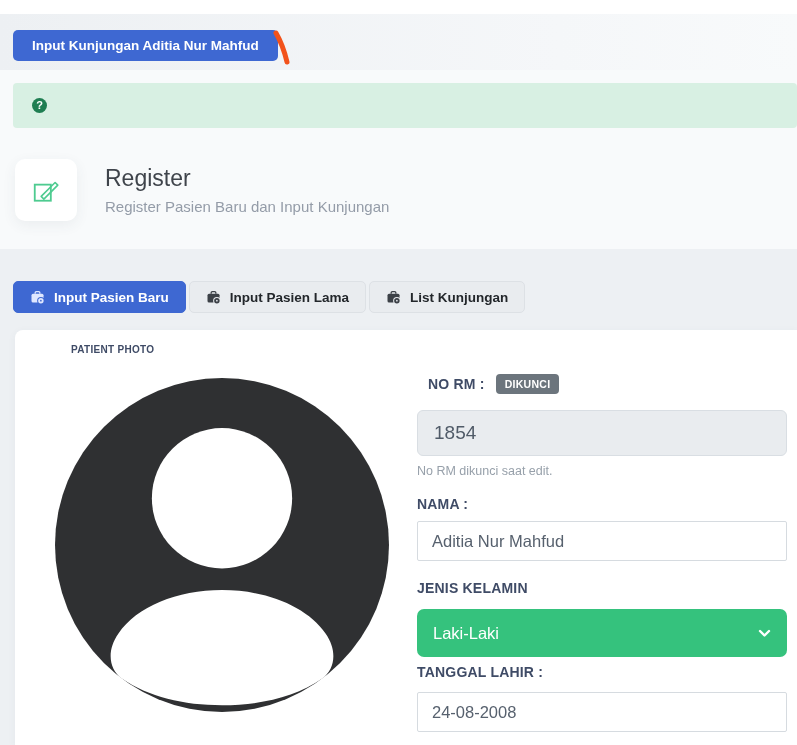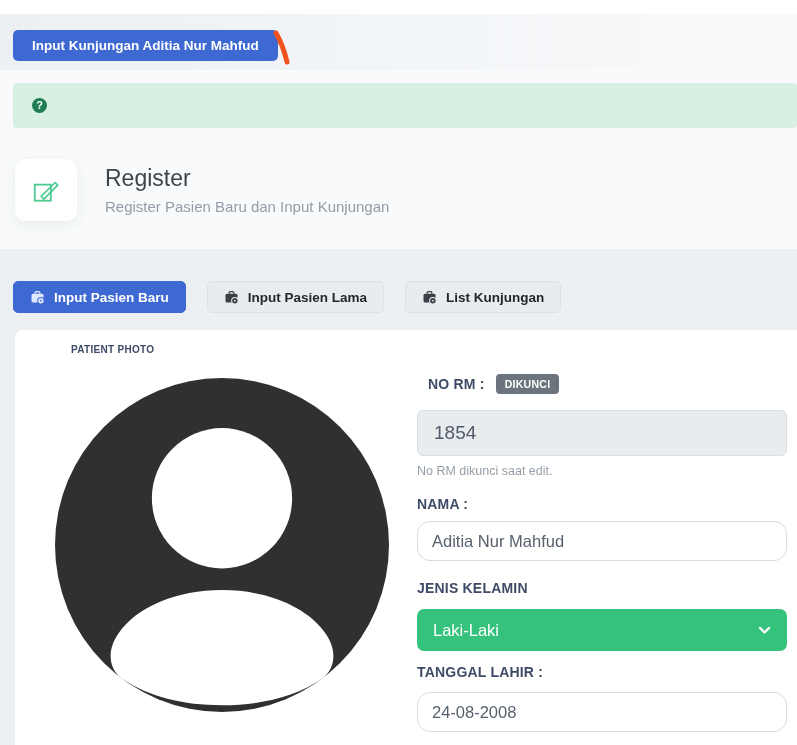--- a/index.html
+++ b/index.html
@@ -28,21 +28,21 @@
   .alert-text{margin-left:11px;color:#2f9e68;font-size:15px;}
 
   
   .icon-card{position:absolute;left:15px;top:159px;width:62px;height:62px;background:#fff;
              border-radius:10px;box-shadow:0 4px 14px rgba(60,70,90,.07);
              display:flex;align-items:center;justify-content:center;}
   .page-title{position:absolute;left:105px;top:165px;font-size:23px;font-weight:500;color:#3f444b;text-align:right;}
   .page-subtitle{position:absolute;left:105px;top:198px;font-size:15px;color:#949ca8;}
 
   
-  .tabs{position:absolute;left:13px;top:281px;display:flex;gap:21px;}
+  .tabs{position:absolute;left:13px;top:281px;display:flex;gap:3px;}
   .tab{height:32px;padding:0 16px;display:flex;align-items:center;gap:9px;border-radius:5px;
        font-size:13.5px;font-weight:bold;cursor:pointer;box-sizing:border-box;
        font-family:"Liberation Sans",sans-serif;}
   .tab.active{background:#3e68d2;border:1px solid #3e68d2;color:#ffffff;}
   .tab.inactive{background:#e9ecef;border:1px solid #dde1e5;color:#23272b;}
   .tab.active svg{color:#dfe7ff;}
   .tab.inactive svg{color:#3c4147;}
   .tab.active svg .ring{fill:#3e68d2;}
   .tab.inactive svg .ring{fill:#e9ecef;}
 
@@ -56,24 +56,24 @@
   .rcol{position:absolute;left:402px;top:0;width:370px;}
   .f-label{position:absolute;left:0;font-size:14px;font-weight:bold;color:#3f4b66;letter-spacing:.2px;}
   .label-row{position:absolute;left:11px;top:44px;display:flex;align-items:center;gap:11px;}
   .badge{background:#6c757d;color:#fff;font-size:10.5px;font-weight:bold;letter-spacing:.3px;
          padding:4px 9px;border-radius:4px;}
   .inp{position:absolute;left:0;width:100%;box-sizing:border-box;
        font-family:"Liberation Sans",sans-serif;outline:none;}
   .inp-lg{top:80px;height:46px;background:#e9ecef;border:1px solid #d9dee3;border-radius:6px;
           font-size:19px;color:#505b68;padding:0 16px;}
   .helper{position:absolute;left:0;top:134px;font-size:12.5px;color:#97a0aa;}
-  .inp-std{height:40px;background:#fff;border:1px solid #d6dbe0;border-radius:13px;
+  .inp-std{height:40px;background:#fff;border:1px solid #d6dbe0;border-radius:2px;
            font-size:16.5px;color:#57616e;padding:8px 14px;}
   .nama-inp{top:191px;}
-  .select{position:absolute;left:0;top:279px;width:100%;height:42px;background:#35c27d;
+  .select{position:absolute;left:0;top:279px;width:100%;height:48px;background:#35c27d;
           border-radius:7px;display:flex;align-items:center;justify-content:space-between;
           padding:0 16px;box-sizing:border-box;color:#fff;font-size:16.5px;cursor:pointer;}
   .tl-inp{top:362px;}
 </style>
 </head>
 <body>
 
 <div class="screen">
   <div class="band-top"></div>
   <div class="band-action"></div>

